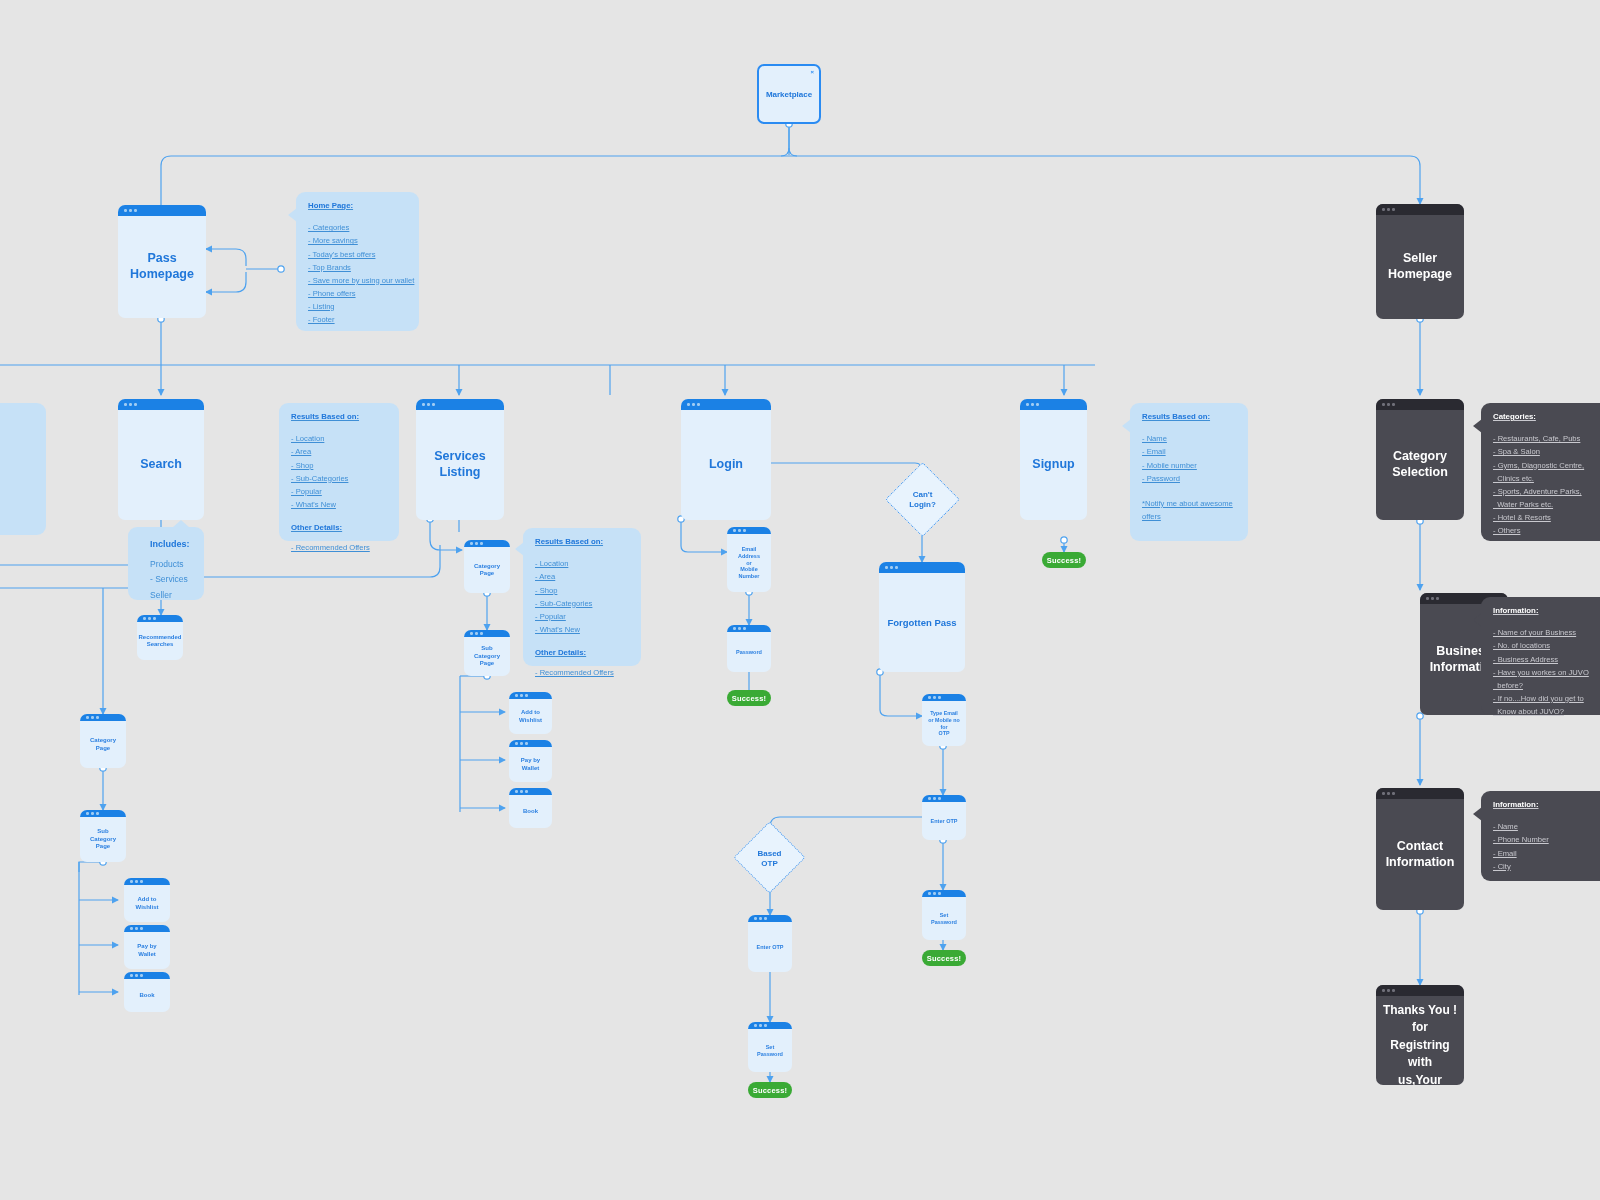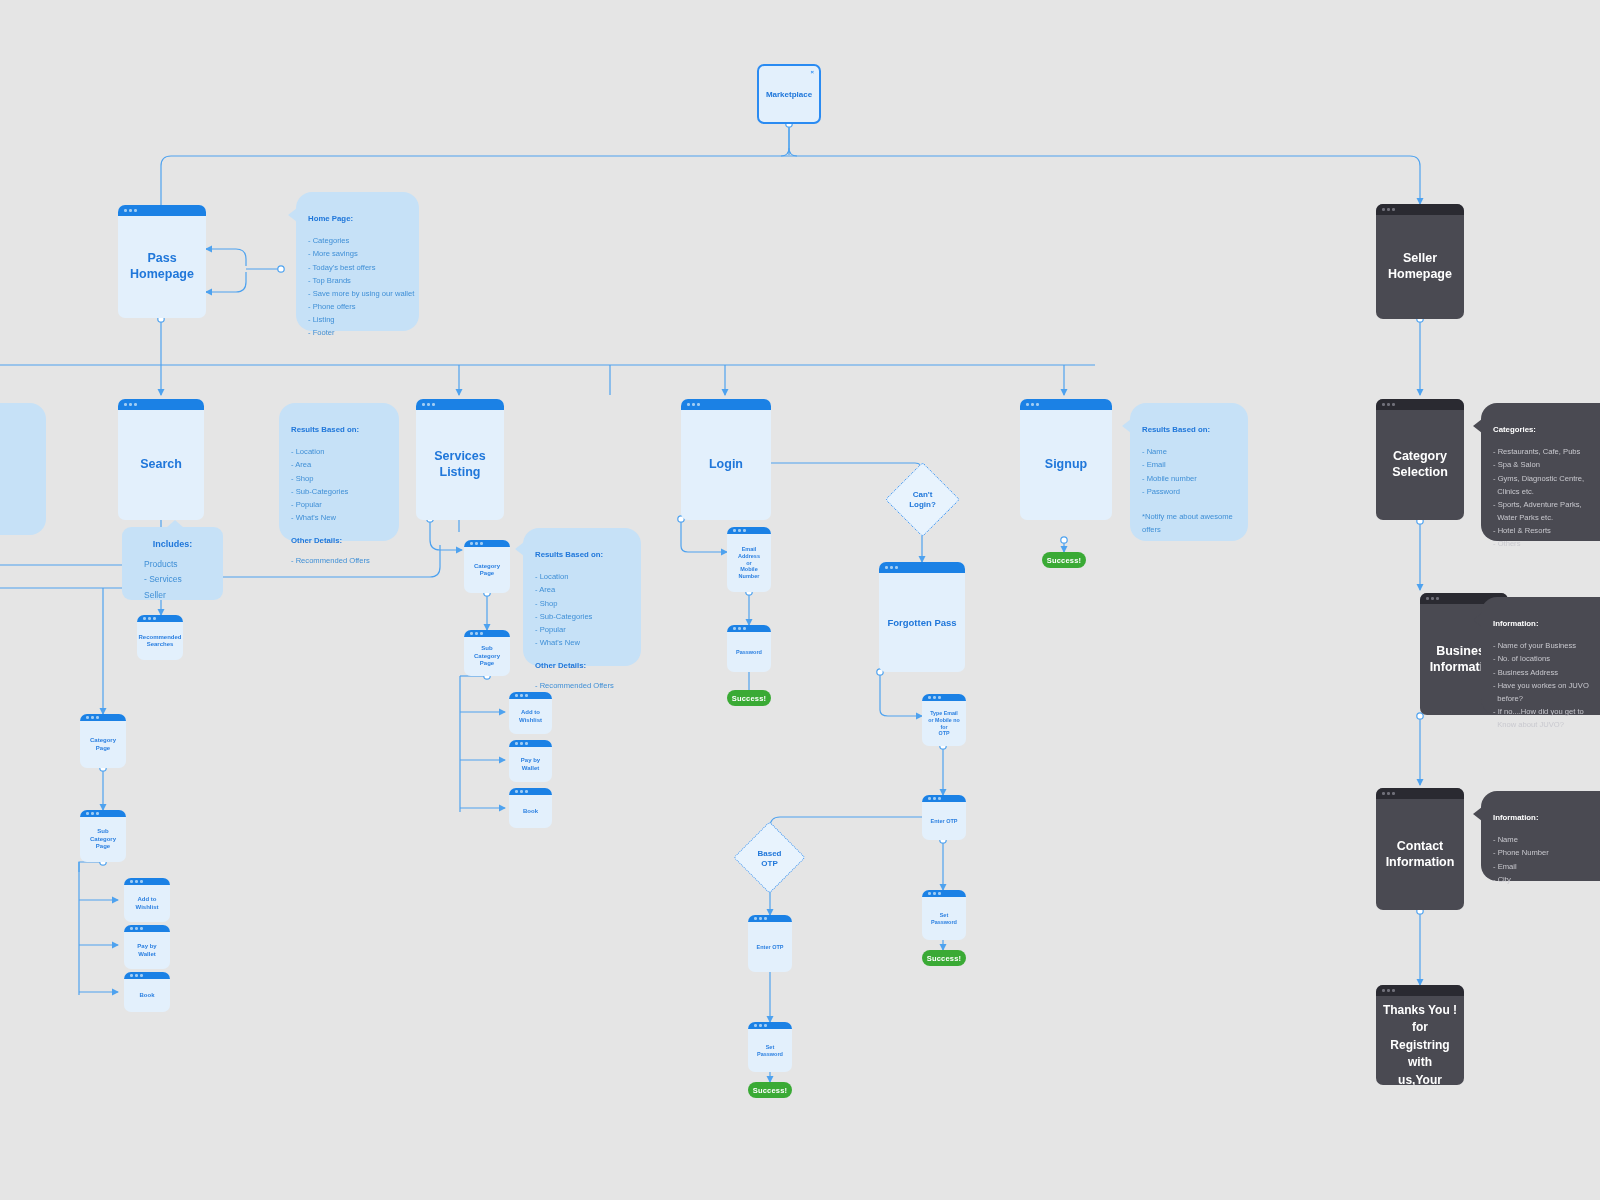--- a/index.html
+++ b/index.html
@@ -110,25 +110,26 @@
     display:flex;align-items:center;justify-content:center;
     color:#ffffff;font-size:7.5px;font-weight:bold;
     letter-spacing:.2px;
   }
 
   
   .note{
     position:absolute;
     box-sizing:border-box;
     background:#c6e1f7;
-    border-radius:16px;
-    padding:20px 12px;
+    border-radius:9px;
+    padding:7px 12px;
     color:#3f8fd6;
     font-size:7.6px;
     line-height:1.72;
+    text-decoration:underline;
   }
   .note .ttl{
     font-weight:bold;
     color:#2077da;
     display:block;
     margin-bottom:9px;
     font-size:7.8px;
   }
   .note .ttl2{
     font-weight:bold;
@@ -343,21 +344,21 @@
       <li>- Sub-Categories</li>
       <li>- Popular</li>
       <li>- What's New</li>
     </ul>
     <span class="ttl2">Other Details:</span>
     <ul>
       <li>- Recommended Offers</li>
     </ul>
   </div>
 
-  <div class="bubble" style="left:122px;top:527px;width:101px;height:73px;">
+  <div class="bubble" style="left:128px;top:527px;width:76px;height:73px;">
     <span class="tailup"></span>
     <span class="ttl">Includes:</span>
     <div class="ln">Products</div>
     <div class="ln">- Services</div>
     <div class="ln">Seller</div>
   </div>
 
   <div class="node tiny" style="left:137px;top:615px;width:46px;height:45px;">
     <div class="bar" style="height:7px;">
         <i></i>
@@ -583,21 +584,21 @@
         <i></i>
         <i></i>
       </div>
     <div class="body" style="white-space:pre-line;font-size:5.5px;">Set
 Password</div>
   </div>
   <div class="pill" style="left:748px;top:1082px;width:44px;height:16px;">
     <span>Success!</span>
   </div>
 
-  <div class="node big" style="left:1020px;top:399px;width:92px;height:121px;">
+  <div class="node big" style="left:1020px;top:399px;width:67px;height:121px;">
     <div class="bar">
         <i></i>
         <i></i>
         <i></i>
       </div>
     <div class="body">Signup</div>
   </div>
   <div class="pill" style="left:1042px;top:552px;width:44px;height:16px;">
     <span>Success!</span>
   </div>

